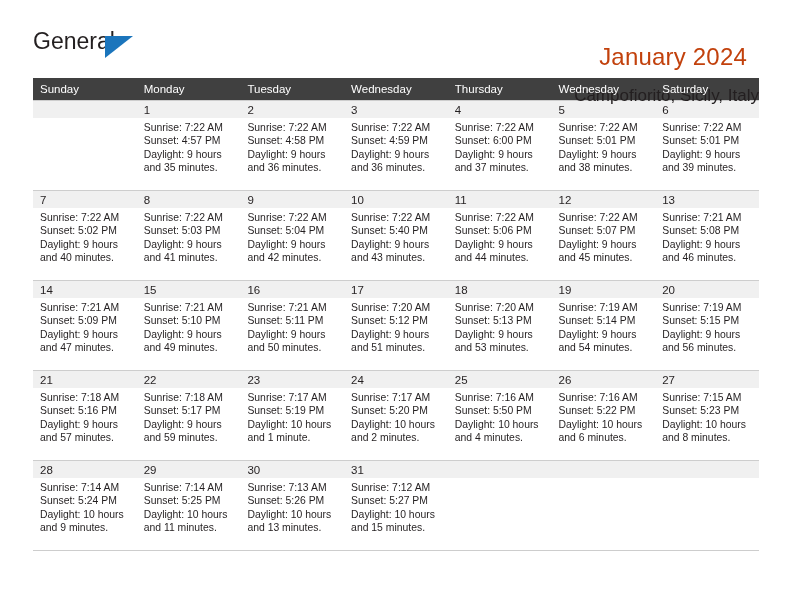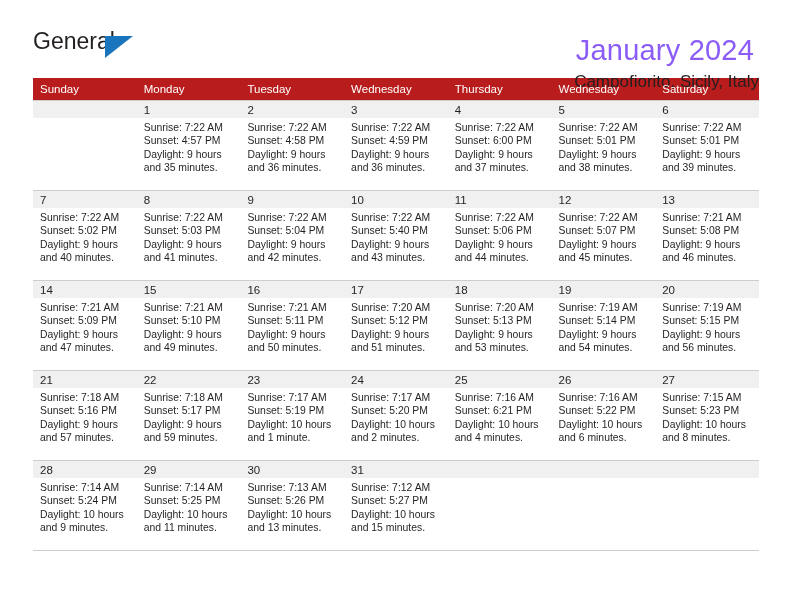--- a/index.html
+++ b/index.html
@@ -59,43 +59,43 @@
     width: 0;
     height: 0;
     border-left: 28px solid #1b75bc;
     border-bottom: 22px solid transparent;
   }
   .title-block {
     text-align: right;
     padding-top: 0px;
   }
   .cal-title {
-    font-size: 29px;
+    font-size: 24px;
     font-weight: normal;
-    color: #8b5cf6;
+    color: #c2410c;
     line-height: 34px;
-    margin: 5px;
+    margin: 12px;
     letter-spacing: 0.2px;
   }
   .cal-subtitle {
     font-size: 17px;
     color: #231f20;
     line-height: 20px;
     margin: 4px 0 0 0;
   }
 
   
   table.calendar {
     width: 726px;
     border-collapse: collapse;
     table-layout: fixed;
     margin-top: 6px;
   }
   table.calendar th {
-    background: #b91c1c;
+    background: #404040;
     color: #ffffff;
     font-size: 11.5px;
     font-weight: normal;
     text-align: left;
     padding: 5px 0 5px 7px;
     height: 21px;
     border: none;
   }
   table.calendar td {
     vertical-align: top;
@@ -379,21 +379,21 @@
               <div class="cell-line">Sunrise: 7:17 AM</div>
               <div class="cell-line">Sunset: 5:20 PM</div>
               <div class="cell-line">Daylight: 10 hours</div>
               <div class="cell-line">and 2 minutes.</div>
             </div>
           </td>
           <td class="shaded">
             <div class="daynum-bar">25</div>
             <div class="cell-body">
               <div class="cell-line">Sunrise: 7:16 AM</div>
-              <div class="cell-line">Sunset: 6:21 PM</div>
+              <div class="cell-line">Sunset: 5:50 PM</div>
               <div class="cell-line">Daylight: 10 hours</div>
               <div class="cell-line">and 4 minutes.</div>
             </div>
           </td>
           <td class="shaded">
             <div class="daynum-bar">26</div>
             <div class="cell-body">
               <div class="cell-line">Sunrise: 7:16 AM</div>
               <div class="cell-line">Sunset: 5:22 PM</div>
               <div class="cell-line">Daylight: 10 hours</div>

